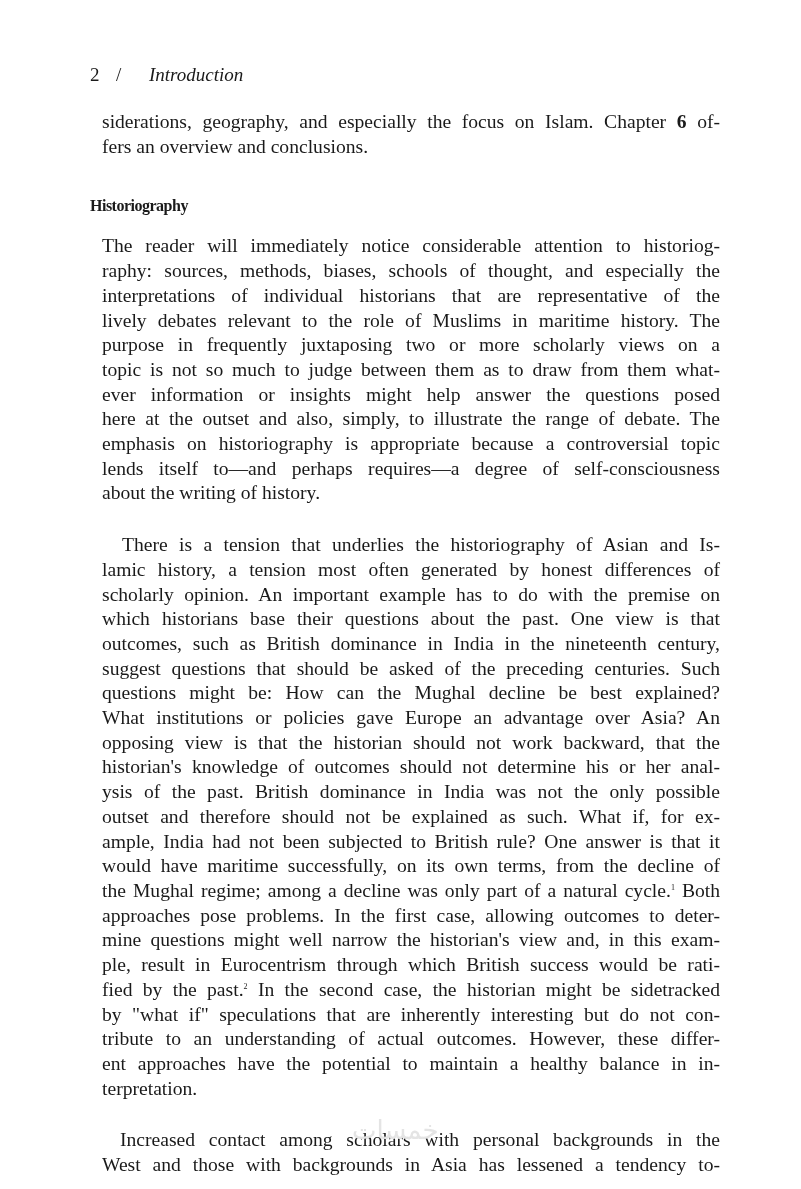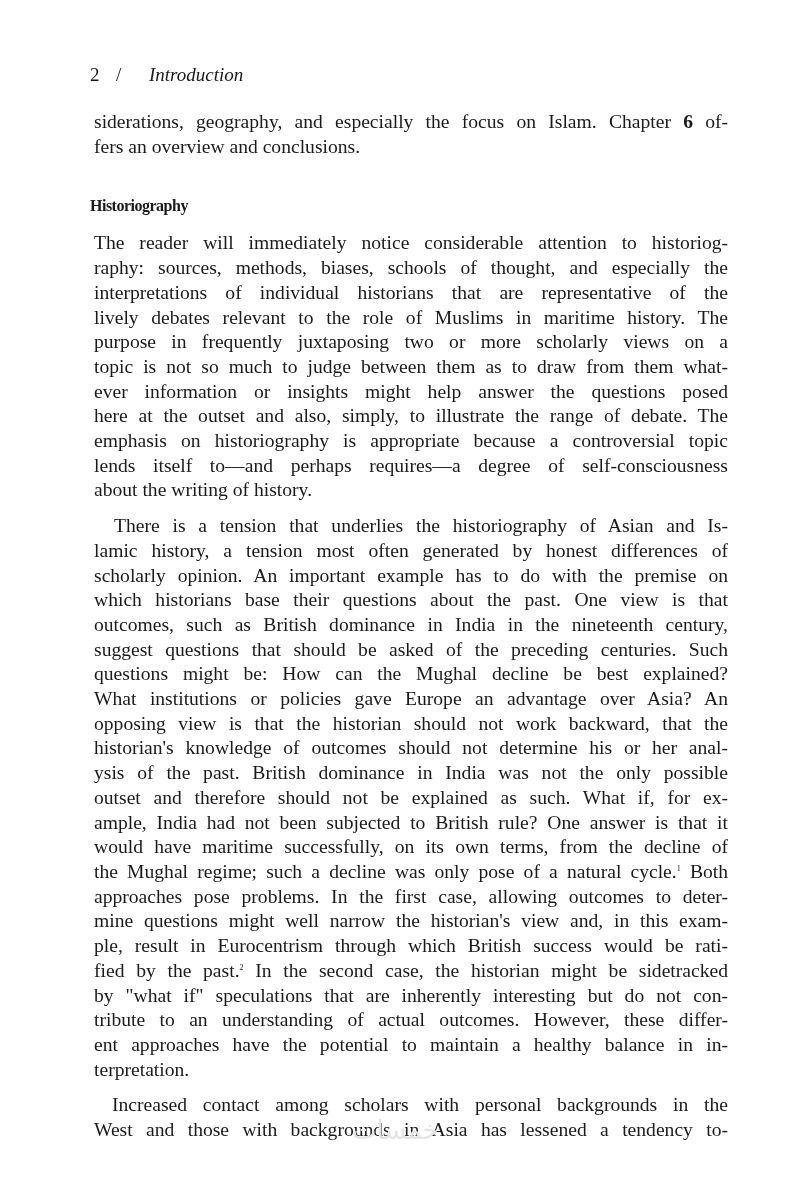--- a/index.html
+++ b/index.html
@@ -26,21 +26,21 @@
       line-height: 26px;
       height: 26px;
       margin: 0 0 22px 0;
       display: flex;
       align-items: baseline;
     }
     .running-head .folio { width: 26px; }
     .running-head .sep { width: 33px; }
     .running-head .title { font-style: italic; text-align: center; }
     p {
-      margin: 4px;
+      margin: 12px;
       font-size: 19.6px;
       line-height: 24.7px;
       text-align: justify;
       hyphens: manual;
     }
     .gap-small { height: 3px; }
     h2 {
       font-family: "Liberation Serif", "DejaVu Serif", serif;
       font-weight: bold;
       font-size: 16px;
@@ -108,21 +108,21 @@
     <span class="line">outcomes, such as British dominance in India in the nineteenth century,</span>
     <span class="line">suggest questions that should be asked of the preceding centuries. Such</span>
     <span class="line">questions might be: How can the Mughal decline be best explained?</span>
     <span class="line">What institutions or policies gave Europe an advantage over Asia? An</span>
     <span class="line">opposing view is that the historian should not work backward, that the</span>
     <span class="line">historian's knowledge of outcomes should not determine his or her anal-</span>
     <span class="line">ysis of the past. British dominance in India was not the only possible</span>
     <span class="line">outset and therefore should not be explained as such. What if, for ex-</span>
     <span class="line">ample, India had not been subjected to British rule? One answer is that it</span>
     <span class="line">would have maritime successfully, on its own terms, from the decline of</span>
-    <span class="line"><span>the Mughal regime; such a decline was only pose of a natural cycle.</span><sup>1</sup><span> Both</span></span>
+    <span class="line"><span>the Mughal regime; among a decline was only part of a natural cycle.</span><sup>1</sup><span> Both</span></span>
     <span class="line">approaches pose problems. In the first case, allowing outcomes to deter-</span>
     <span class="line">mine questions might well narrow the historian's view and, in this exam-</span>
     <span class="line">ple, result in Eurocentrism through which British success would be rati-</span>
     <span class="line"><span>fied by the past.</span><sup>2</sup><span> In the second case, the historian might be sidetracked</span></span>
     <span class="line">by "what if" speculations that are inherently interesting but do not con-</span>
     <span class="line">tribute to an understanding of actual outcomes. However, these differ-</span>
     <span class="line">ent approaches have the potential to maintain a healthy balance in in-</span>
     <span class="line last">terpretation.</span>
   </p>
 

